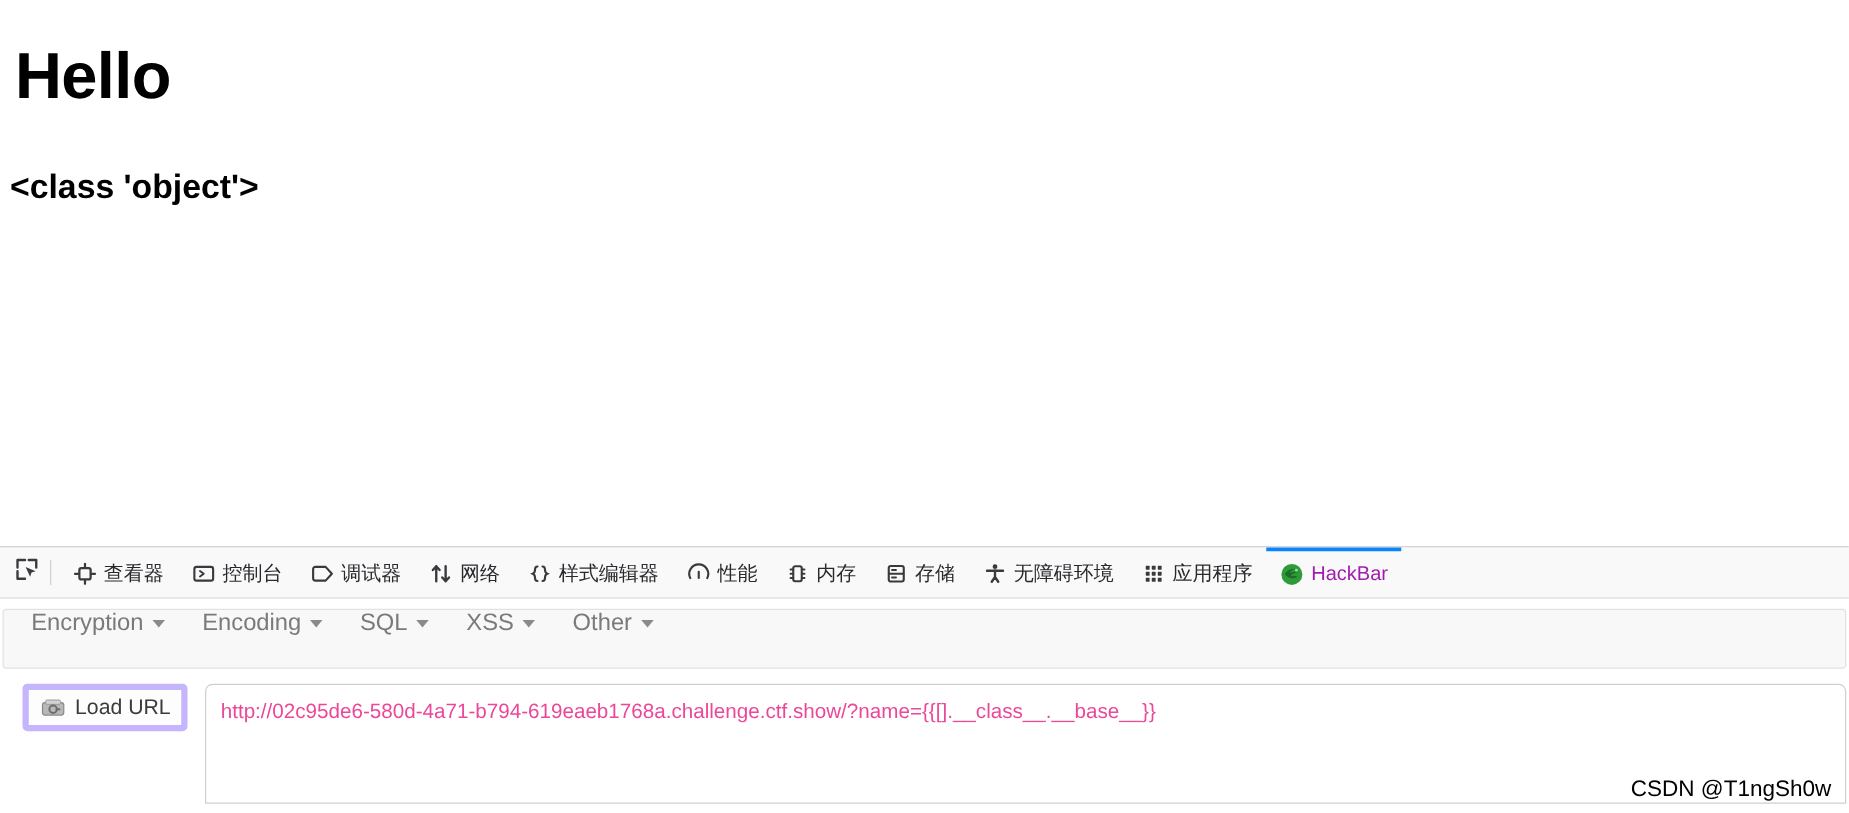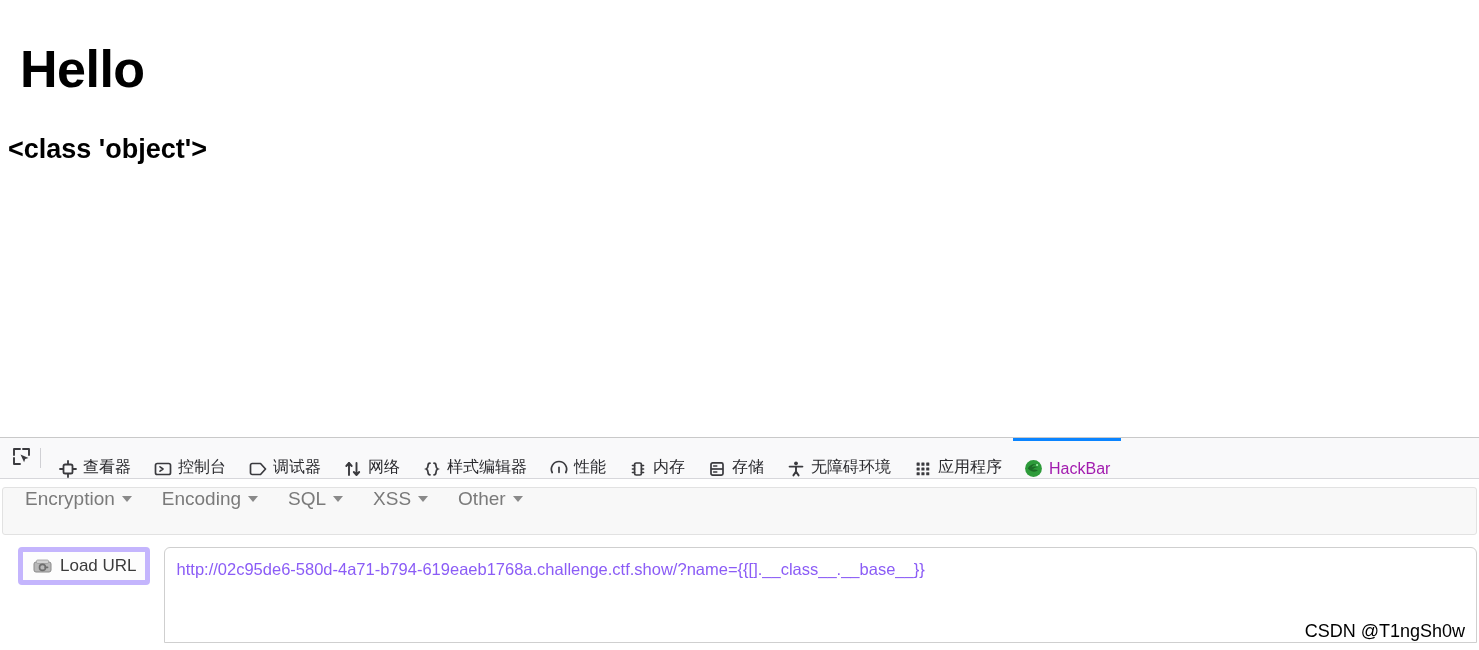--- a/index.html
+++ b/index.html
@@ -17,21 +17,21 @@
   
   .page-content {
     position: absolute;
     left: 0; top: 0;
     width: 1479px;
     height: 437px;
     background: #ffffff;
     padding: 0 8px;
   }
   .page-h1 {
-    margin: 12px;
+    margin: 4px;
     padding: 0;
     position: absolute;
     left: 8px;
     top: 28px;
     font-size: 52px;
     line-height: 58px;
     font-weight: bold;
     color: #000000;
     letter-spacing: -0.5px;
   }
@@ -79,21 +79,21 @@
   }
   .tab-sep {
     flex: 0 0 1px;
     width: 1px;
     background: #d0d0d4;
     margin: 10px 6px 10px 2px;
   }
 
   .tab {
     display: flex;
-    align-items: flex-end;
+    align-items: center;
     gap: 6px;
     padding: 0 11px;
     font-size: 16px;
     color: #2a2a2e;
     cursor: pointer;
     border-top: 2px solid transparent;
     white-space: nowrap;
     user-select: none;
   }
   .tab .ticon {
@@ -183,21 +183,21 @@
   .hb-url {
     flex: 1 1 auto;
     min-height: 96px;
     margin-right: 2px;
     border: 1px solid #cfcfcf;
     border-radius: 6px 6px 0 0;
     background: #ffffff;
     padding: 10px 12px;
     font-size: 16.5px;
     line-height: 22px;
-    color: #8b5cf6;
+    color: #ec4899;
     font-family: "Liberation Sans", sans-serif;
     resize: none;
     outline: none;
     overflow: hidden;
     white-space: pre-wrap;
     word-break: break-all;
   }
 
   .watermark {
     position: absolute;

